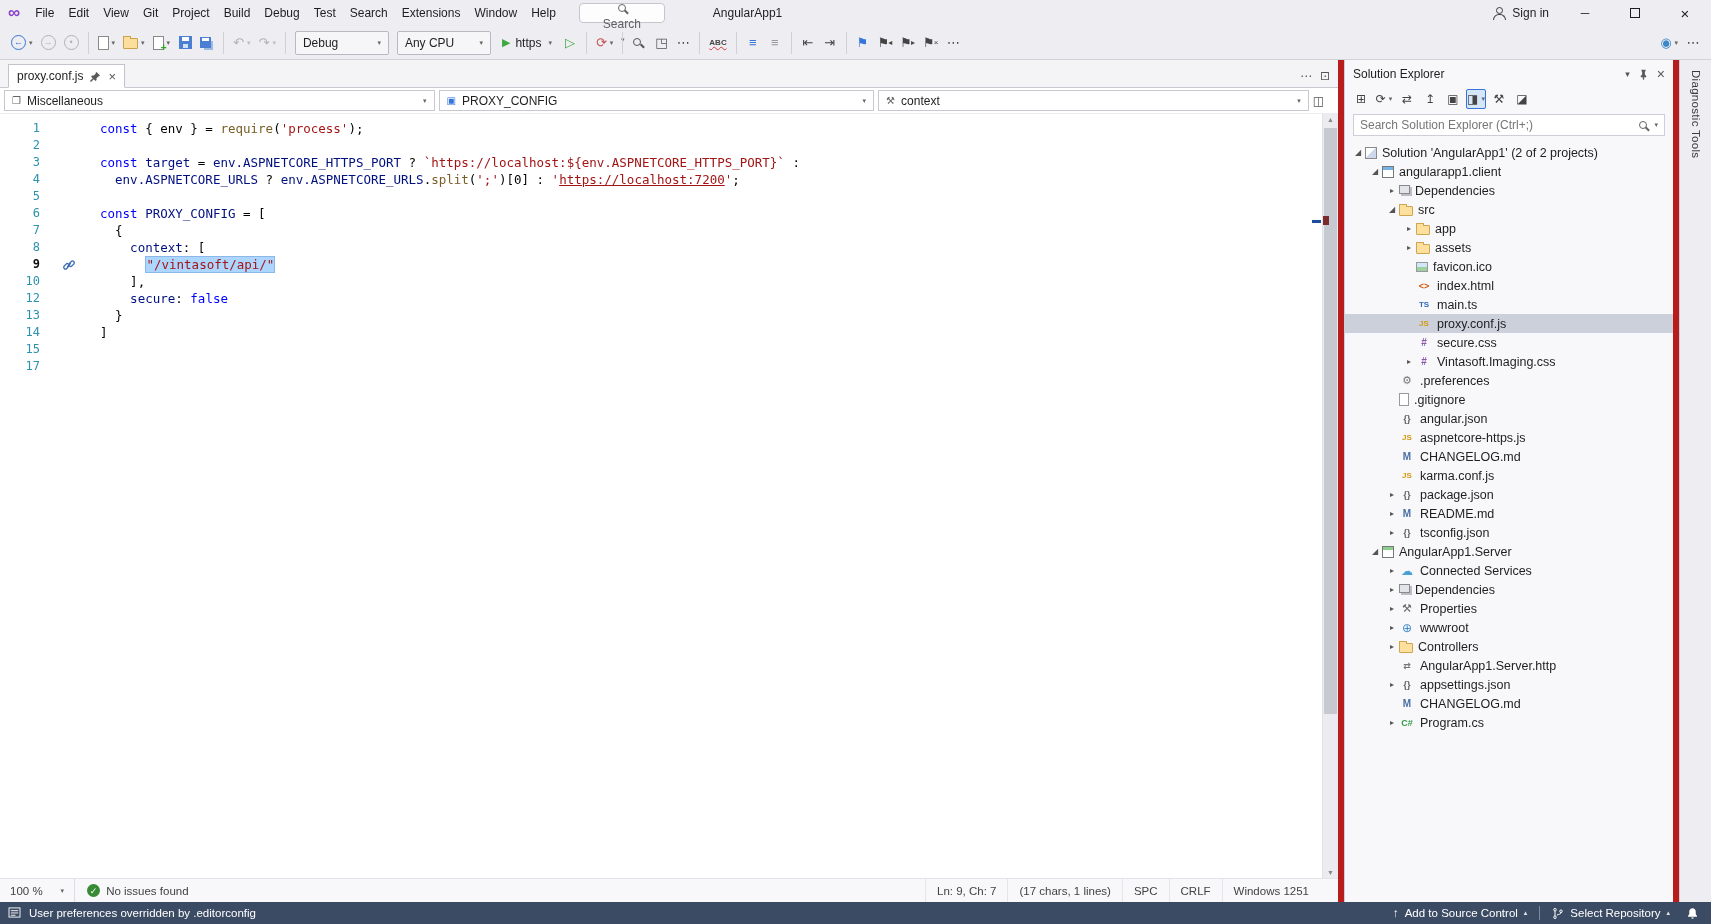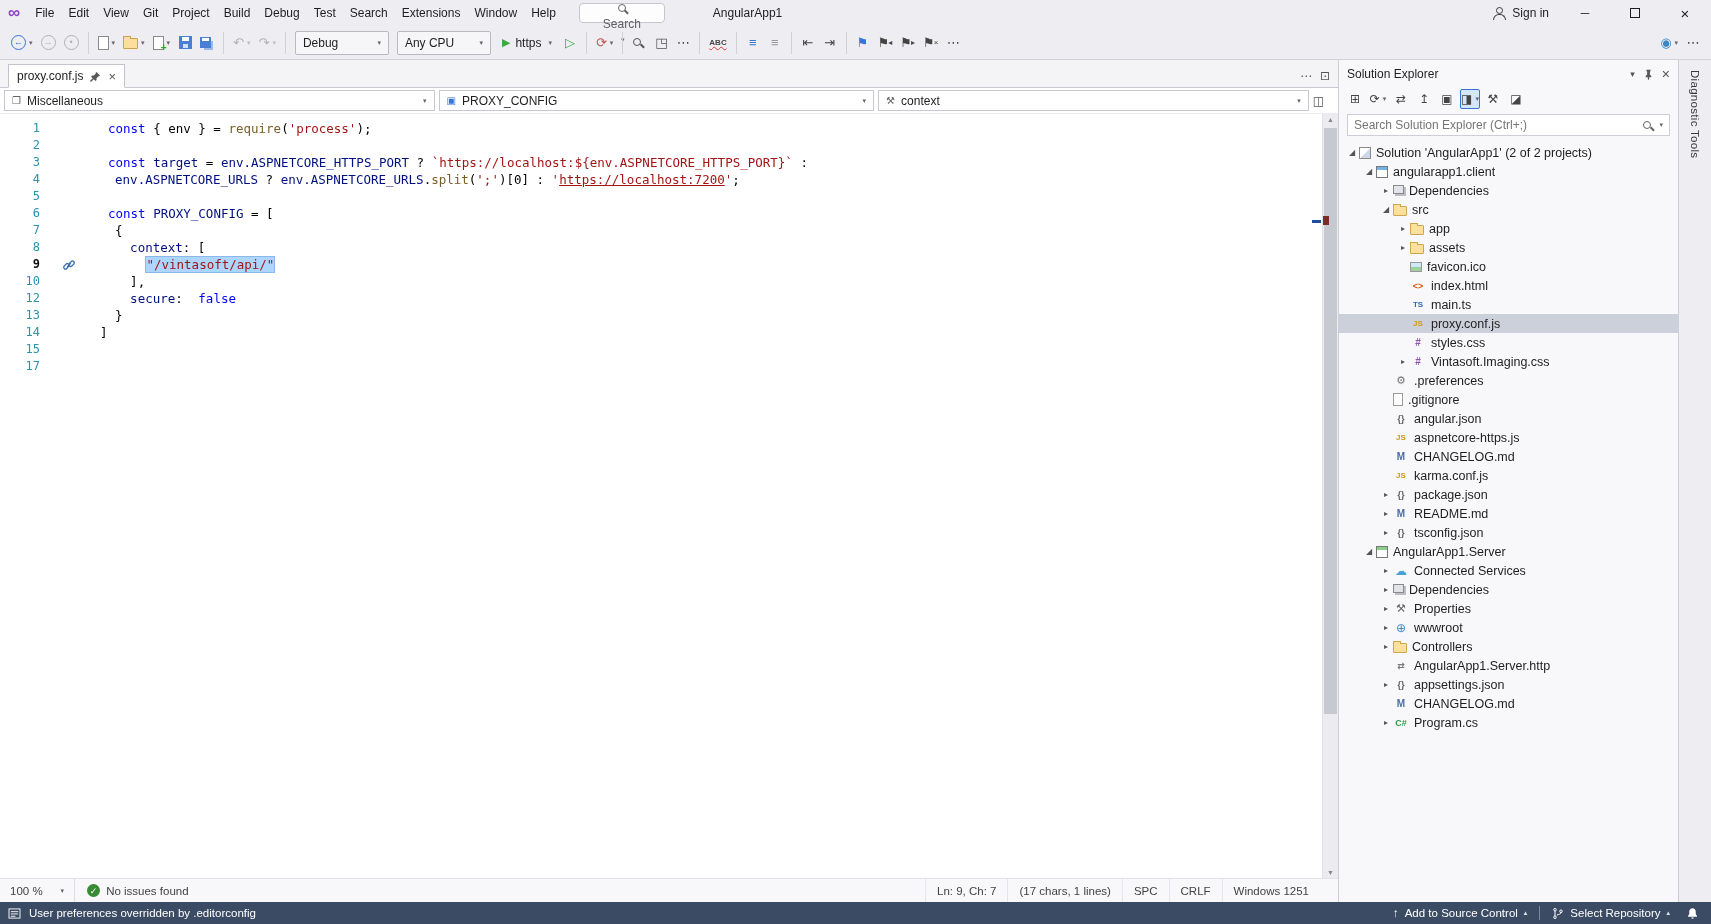--- a/index.html
+++ b/index.html
@@ -50,42 +50,42 @@
   .k-save::after{content:"";position:absolute;bottom:1px;left:4px;right:4px;height:4px;background:#cfe0f7;}
   .k-saveall{width:11px;height:11px;background:#4a7fd4;position:relative;box-shadow:3px 3px 0 -1px #9db9e4;margin-right:3px;}
   .k-saveall::before{content:"";position:absolute;top:1px;left:2px;right:2px;height:3px;background:#fff;}
   .k-mag{width:8px;height:8px;border:1.6px solid #555;border-radius:50%;position:relative;margin:0 4px 2px 0;}
   .k-mag::after{content:"";position:absolute;width:5px;height:1.6px;background:#555;transform:rotate(45deg);right:-4.5px;bottom:-2px;}
   .txt-abc{font-size:8px;font-weight:bold;color:#444;text-decoration:underline wavy #d23b3b;}
   .extra{font-size:8px;color:#444;margin-left:-2px;}
   .tb-rightgrp{margin-left:auto;display:flex;align-items:center;gap:2px;}
 
   
-  .main{display:flex;height:842px;background:#fde047;}
+  .main{display:flex;height:842px;background:#b91c1c;gap:6px;}
   .editor-col{width:1338px;display:flex;flex-direction:column;background:#fff;}
 
   .tab-bar{height:28px;background:#f4f4f7;border-bottom:1px solid #c9c9d2;display:flex;align-items:flex-end;padding:0 8px;flex:none;}
   .tab{position:relative;top:1px;height:24px;background:#fff;border:1px solid #c3c3cc;border-bottom-color:#fff;
     display:flex;align-items:center;gap:7px;padding:0 8px;font-size:12px;}
   .tab-close{color:#555;font-size:13px;line-height:1;}
   .tabbar-right{margin-left:auto;display:flex;align-items:center;gap:8px;color:#555;padding-bottom:4px;}
 
   .nav-bar{height:26px;background:#fff;display:flex;align-items:center;padding:2px 4px;gap:4px;border-bottom:1px solid #ececf0;flex:none;}
   .nav-dd{height:21px;border:1px solid #c8c8ce;background:#fff;display:flex;align-items:center;gap:6px;padding:0 7px;font-size:12px;color:#1e1e1e;}
   .nav-dd .dd{margin-left:auto;}
   .nav-dd.w1{width:431px;} .nav-dd.w2{width:436px;} .nav-dd.w3{width:431px;}
   .nav-icon{font-size:10px;color:#666;}
   .nav-right{margin-left:auto;color:#555;padding-right:10px;}
 
   .code-area{position:relative;flex:1;overflow:hidden;background:#fff;padding-top:6px;}
   .code-line{display:flex;height:17px;line-height:17px;font-family:"DejaVu Sans Mono","Liberation Mono",monospace;font-size:12.5px;white-space:pre;}
   .line-num{width:46px;text-align:right;padding-right:6px;color:var(--c-lnum);flex:none;font-size:12px;}
   .line-num.active{color:#0f0f0f;font-weight:bold;}
   .glyph-margin{width:54px;flex:none;display:flex;align-items:center;padding-left:16px;}
-  .tok-kw{color:var(--c-kw);margin-left:8px;} .tok-pl{color:#000;} .tok-var{color:var(--c-var);} .tok-str{color:var(--c-str);}
+  .tok-kw{color:var(--c-kw);} .tok-pl{color:#000;} .tok-var{color:var(--c-var);} .tok-str{color:var(--c-str);}
   .tok-fn{color:var(--c-fn);} .tok-link{color:var(--c-str);text-decoration:underline;}
   .tok-sel{color:var(--c-str);background:var(--c-selbg);outline:1px solid #8bb8e8;}
   .tok-caret{display:inline-block;width:1.3px;height:13px;background:#000;vertical-align:-2px;}
 
   .v-scroll{position:absolute;top:0;right:0;width:16px;height:100%;background:#ececf0;border-left:1px solid #e0e0e6;}
   .v-scroll .arr{position:absolute;left:0;width:100%;text-align:center;font-size:7px;color:#888;}
   .v-thumb{position:absolute;left:1px;right:1px;top:14px;height:586px;background:#c7c9d0;}
   .caret-mark{position:absolute;right:17px;top:106px;width:9px;height:3px;background:#1b4f9c;}
   .sel-mark{position:absolute;right:9px;top:102px;width:6px;height:9px;background:#7a2b2b;}
 
@@ -129,21 +129,21 @@
   .ic-project-client{width:12px;height:12px;border:1px solid #777;background:linear-gradient(180deg,#74b3e8 30%,#fff 30%);}
   .ic-project-server{width:12px;height:12px;border:1px solid #777;background:linear-gradient(180deg,#8ccf8c 30%,#fff 30%);}
   .ic-dependencies{width:11px;height:9px;border:1px solid #8a8a8a;background:#e3e3ea;box-shadow:2px 2px 0 #bdbdc7;margin-top:-2px;}
 
   
   .right-strip{width:33px;background:#eeeef2;border-left:1px solid #cccedb;display:flex;flex-direction:column;align-items:center;padding-top:10px;}
   .vtab{writing-mode:vertical-rl;font-size:11.5px;color:#3b3b3b;letter-spacing:.3px;}
 
   
   .statusbar{height:22px;background:var(--c-status);color:#fff;display:flex;align-items:center;padding:0 8px;font-size:11.5px;}
-  .sb-left{display:flex;align-items:flex-end;gap:8px;}
+  .sb-left{display:flex;align-items:flex-start;gap:8px;}
   .sb-right{margin-left:auto;display:flex;align-items:center;gap:8px;}
   .sb-item{display:flex;align-items:center;gap:6px;padding:0 4px;height:22px;}
   .sb-chev{font-size:7px;opacity:.85;}
   .sb-div{width:1px;height:14px;background:rgba(255,255,255,.35);}
 </style>
 </head>
 <body>
 
 <div class="titlebar">
   <span class="vs-logo">∞</span>
@@ -476,21 +476,21 @@
           <span class="tree-label">main.ts</span>
         </div>
         <div class="tree-row selected" style="padding-left: 57px;">
           <span class="expander"></span>
           <span class="tree-icon ic-js">JS</span>
           <span class="tree-label">proxy.conf.js</span>
         </div>
         <div class="tree-row" style="padding-left: 57px;">
           <span class="expander"></span>
           <span class="tree-icon ic-css">#</span>
-          <span class="tree-label">styles.css</span>
+          <span class="tree-label">secure.css</span>
         </div>
         <div class="tree-row" style="padding-left: 57px;">
           <span class="expander">▸</span>
           <span class="tree-icon ic-css">#</span>
           <span class="tree-label">Vintasoft.Imaging.css</span>
         </div>
         <div class="tree-row" style="padding-left: 40px;">
           <span class="expander"></span>
           <span class="tree-icon ic-editorconfig">⚙</span>
           <span class="tree-label">.preferences</span>

